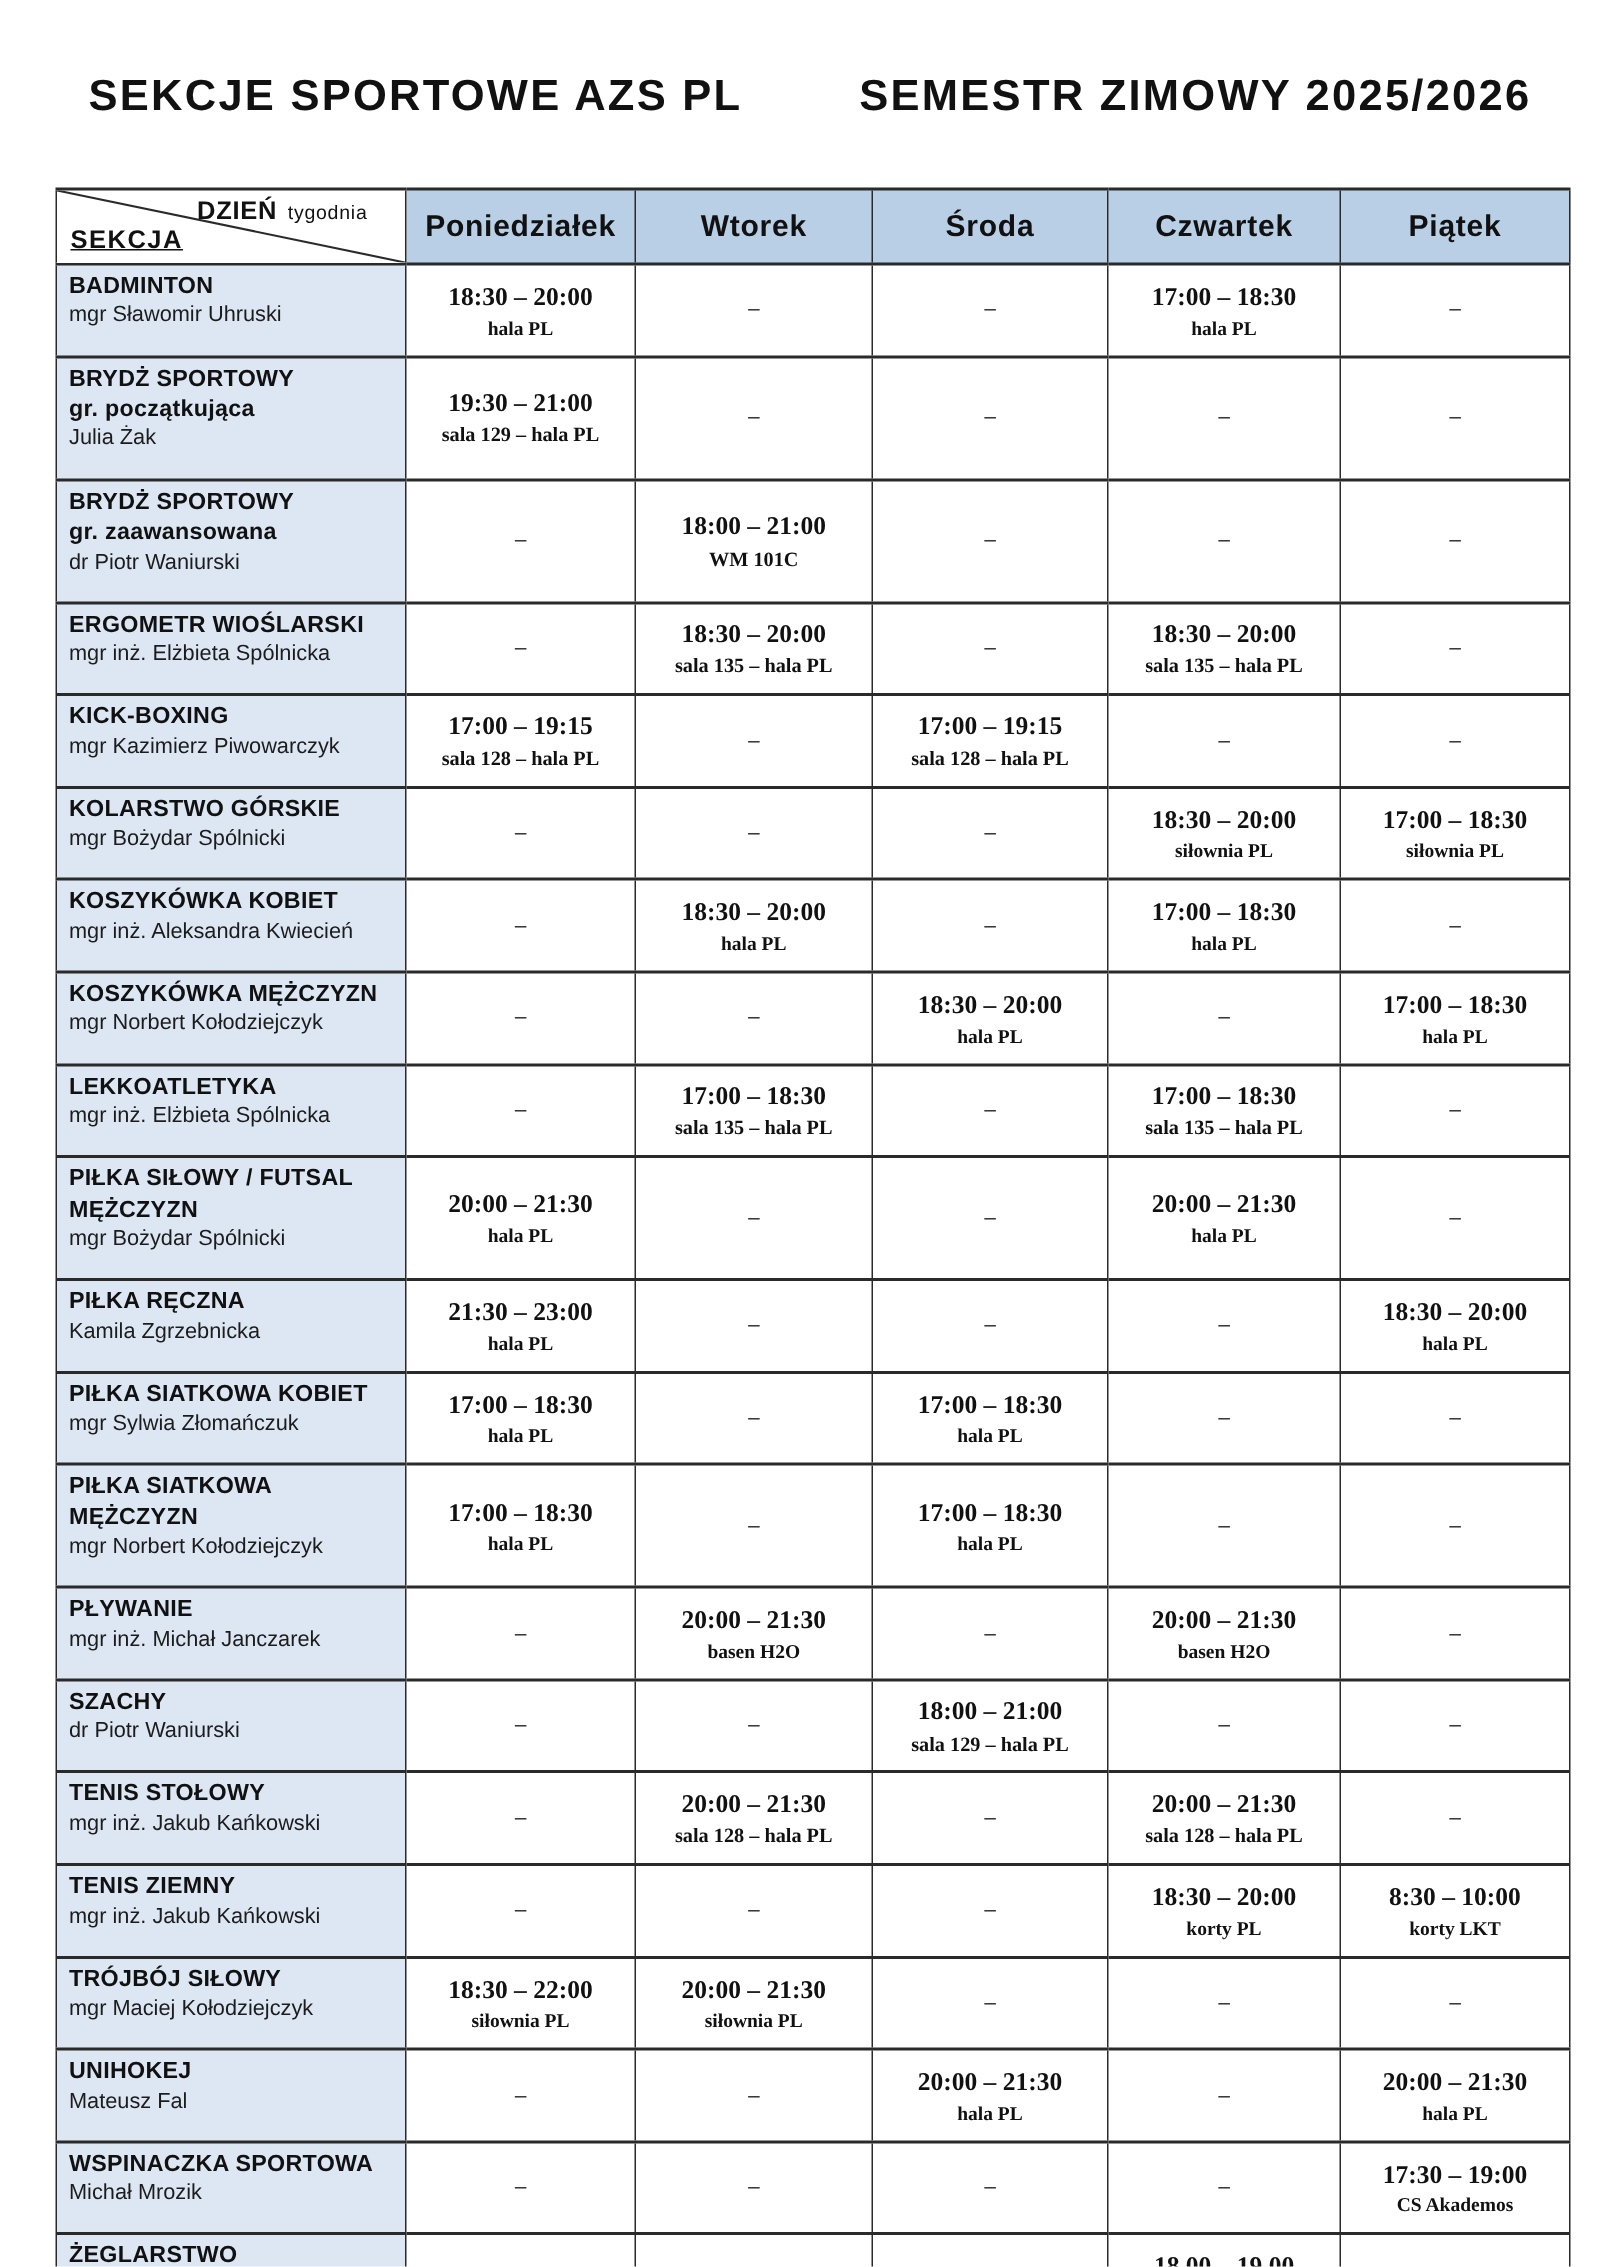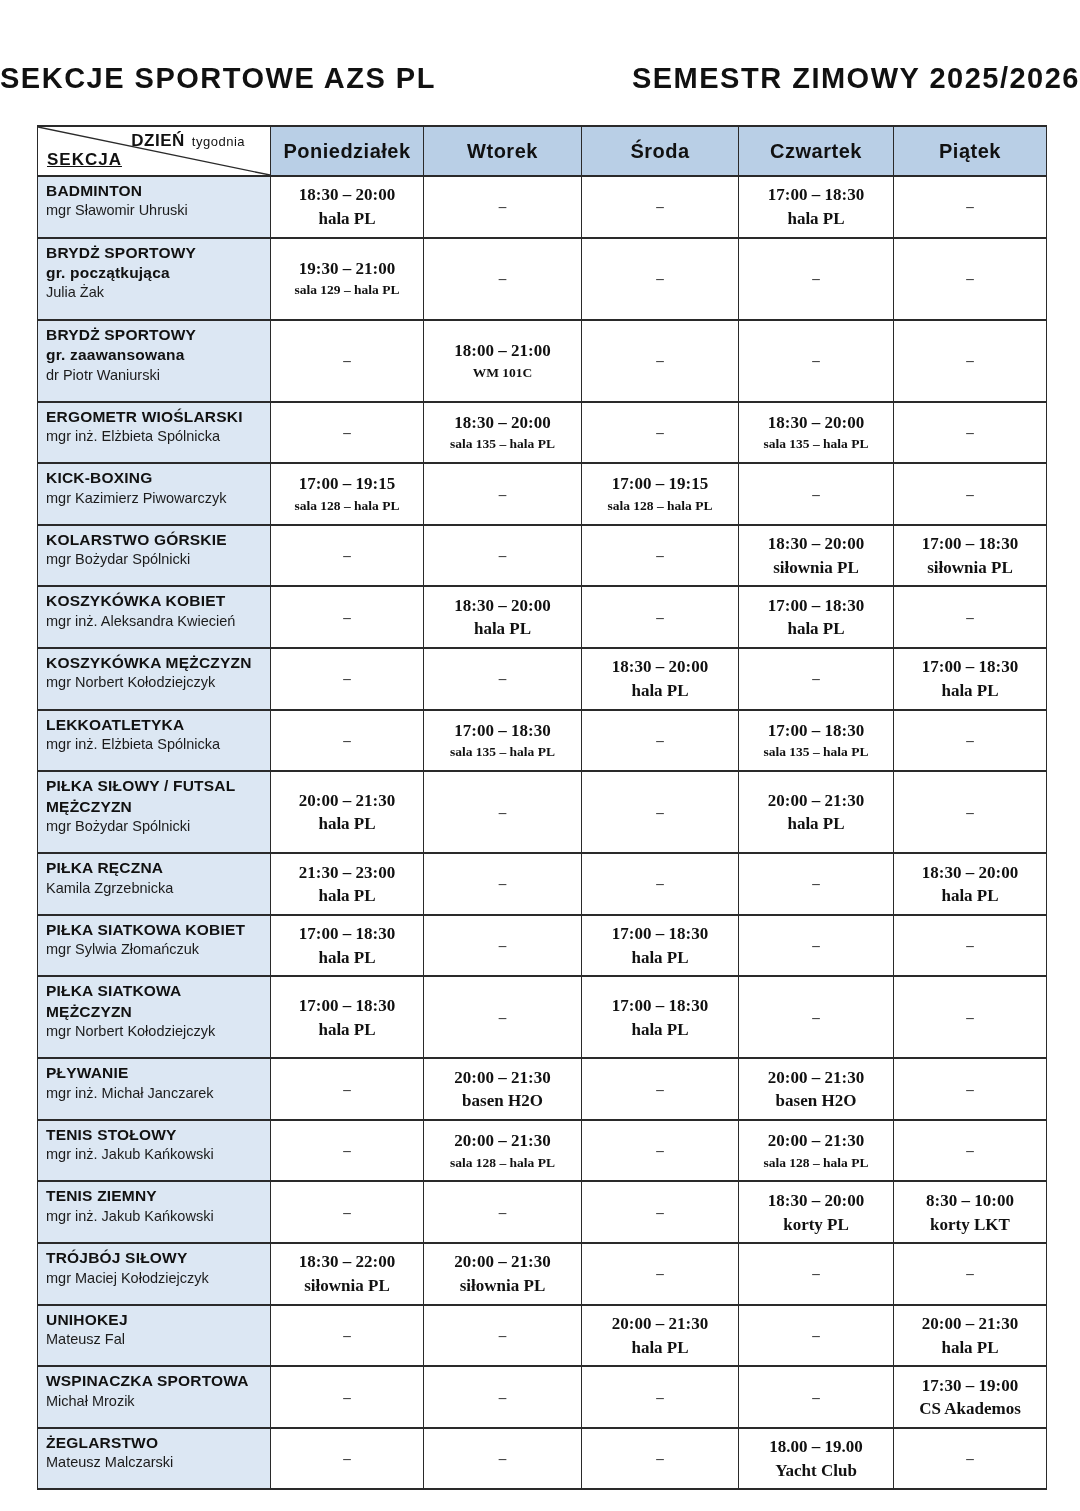--- a/index.html
+++ b/index.html
@@ -9,22 +9,22 @@
     --text:#111111;
     --page-bg:#ffffff;
   }
   *{margin:0;padding:0;box-sizing:border-box;}
   body{
     width:1080px;height:1511px;position:relative;overflow:hidden;
     background:var(--page-bg);color:var(--text);
     font-family:"Liberation Sans",sans-serif;
   }
   .title-row{
-    position:absolute;top:62px;left:0;width:1080px;
-    display:flex;justify-content:space-between;align-items:baseline;gap:78px;
+    position:absolute;top:48px;left:0;width:1080px;
+    display:flex;justify-content:center;align-items:baseline;gap:78px;
     font-weight:bold;font-size:29px;letter-spacing:1.5px;white-space:nowrap;
   }
   table.schedule{
     position:absolute;left:37px;top:125px;width:1009px;
     border-collapse:collapse;table-layout:fixed;
   }
   table.schedule th, table.schedule td{
     border-left:1.5px solid var(--border);
     border-right:1.5px solid var(--border);
     border-top:2.2px solid var(--border);
@@ -43,21 +43,21 @@
   }
   .sec-name{font-size:15.5px;font-weight:bold;line-height:1.32;letter-spacing:0.2px;}
   .sec-instructor{font-size:14.5px;line-height:1.32;color:#1c1c1c;}
   td.data-cell{
     background:#ffffff;text-align:center;
     font-family:"Liberation Serif",serif;font-weight:bold;
   }
   tr.r2{height:61px;}
   tr.r3{height:68px;}
   .time{font-size:17px;line-height:1.45;}
-  .loc{font-size:17px;line-height:1.3;}
+  .loc{font-size:13px;line-height:1.3;}
   .loc.small{font-size:13.5px;line-height:1.4;}
   .dash{font-size:15px;color:#3a3a3a;}
 </style>
 </head>
 <body>
 
 <div class="title-row">
   <span>SEKCJE SPORTOWE AZS PL</span>
   <span>SEMESTR ZIMOWY 2025/2026</span>
 </div>
@@ -408,20 +408,42 @@
         <td class="data-cell">
           <div class="time">20:00 – 21:30</div>
           <div class="loc">basen H2O</div>
         </td>
         <td class="data-cell">
           <div class="dash">–</div>
         </td>
       </tr>
       <tr class="r2">
         <td class="label-cell">
+          <div class="sec-name">SZACHY</div>
+          <div class="sec-instructor">dr Piotr Waniurski</div>
+        </td>
+        <td class="data-cell">
+          <div class="dash">–</div>
+        </td>
+        <td class="data-cell">
+          <div class="dash">–</div>
+        </td>
+        <td class="data-cell">
+          <div class="time">18:00 – 21:00</div>
+          <div class="loc small">sala 129 – hala PL</div>
+        </td>
+        <td class="data-cell">
+          <div class="dash">–</div>
+        </td>
+        <td class="data-cell">
+          <div class="dash">–</div>
+        </td>
+      </tr>
+      <tr class="r2">
+        <td class="label-cell">
           <div class="sec-name">TENIS STOŁOWY</div>
           <div class="sec-instructor">mgr inż. Jakub Kańkowski</div>
         </td>
         <td class="data-cell">
           <div class="dash">–</div>
         </td>
         <td class="data-cell">
           <div class="time">20:00 – 21:30</div>
           <div class="loc small">sala 128 – hala PL</div>
         </td>

